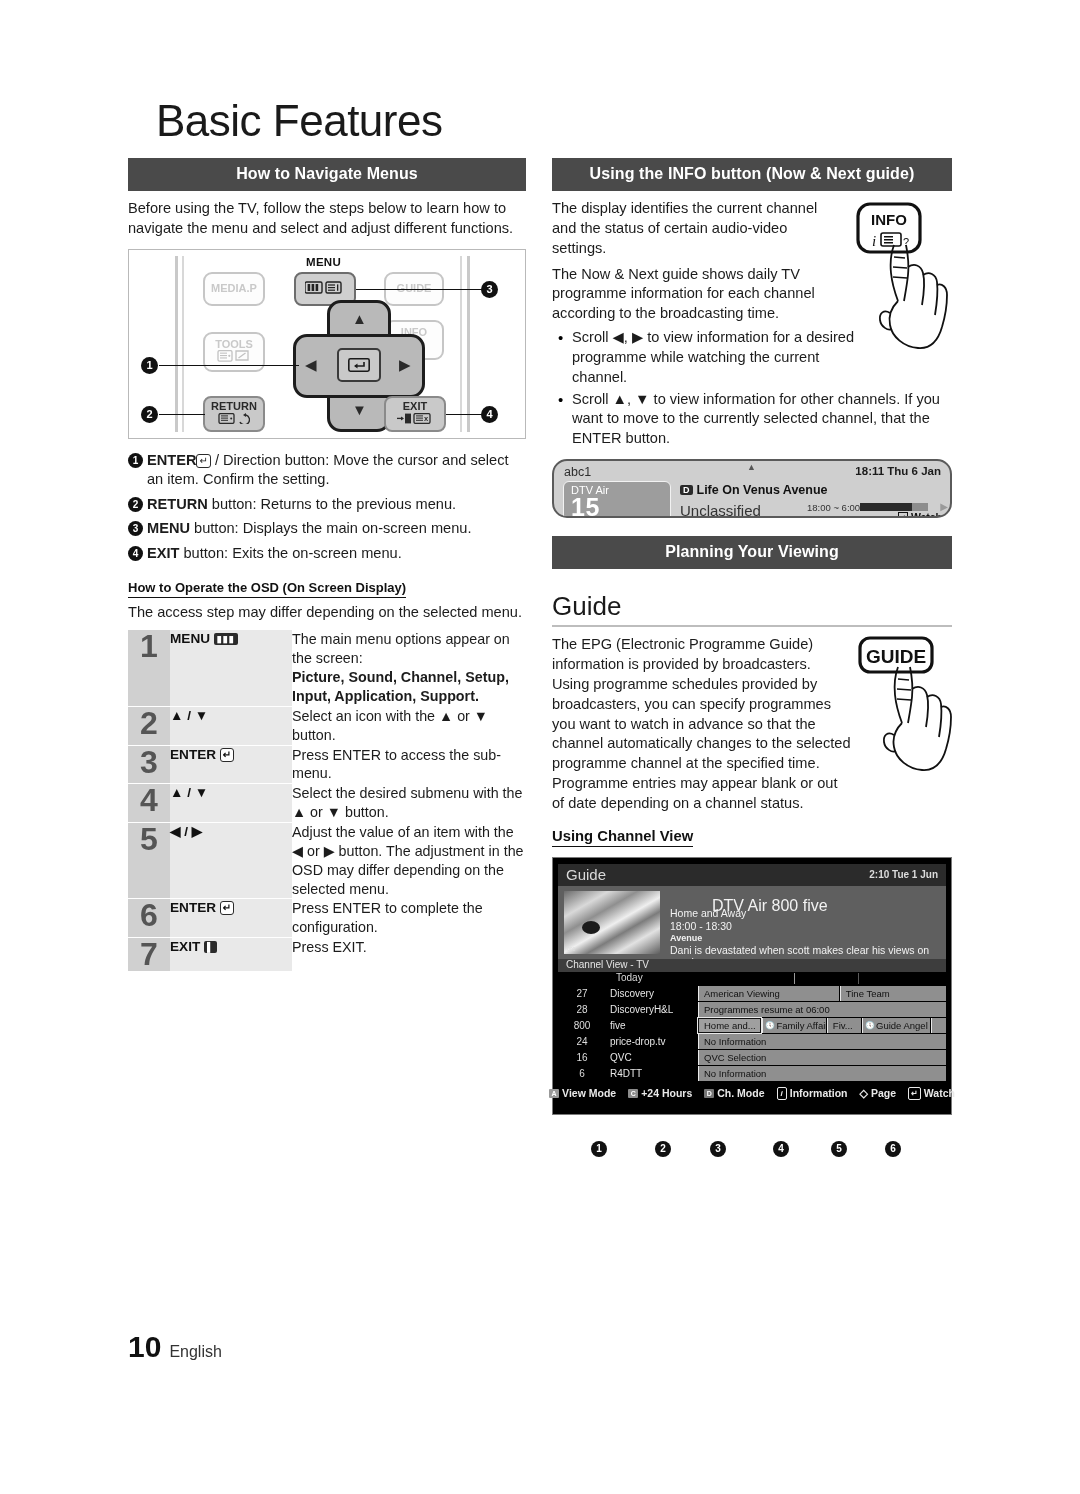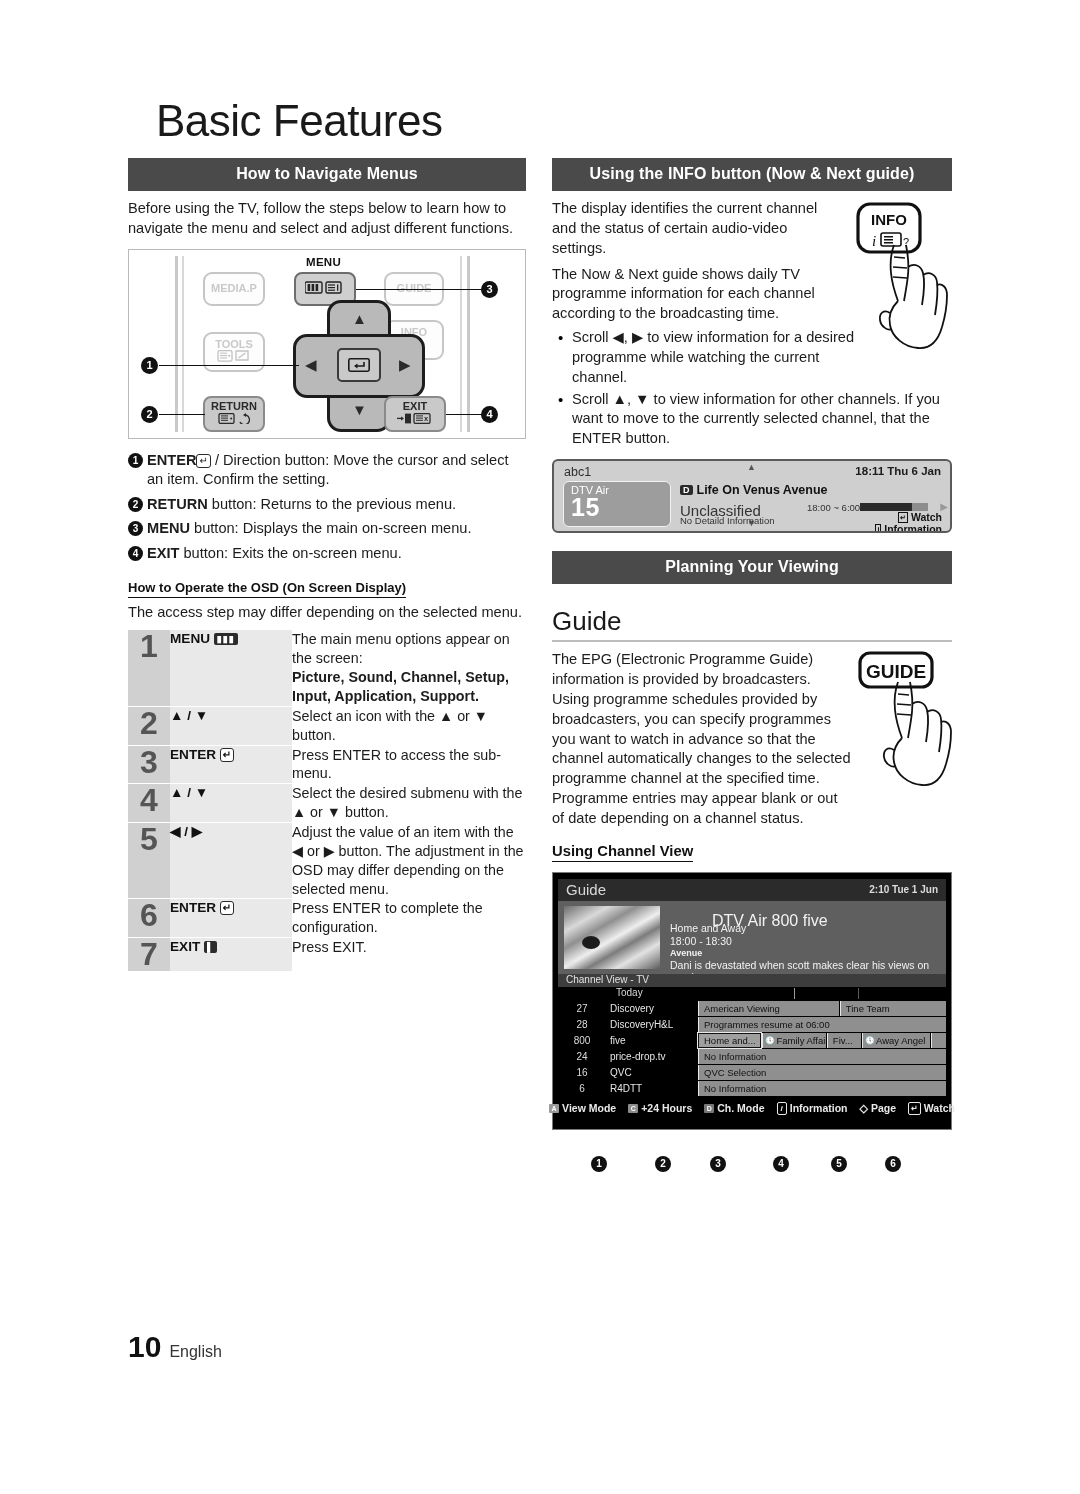--- a/index.html
+++ b/index.html
@@ -147,22 +147,22 @@
   
   .footer { position:absolute; left:128px; top:1330px; }
   .footer .pg { font-size:30px; font-weight:bold; color:#111; }
   .footer .lang { font-size:16px; color:#333; margin-left:8px; }
 
   
   .handwrap { position:absolute; }
 
   
   .nn-osd {
-    margin-top:10px; width:400px; height:74px;
-    background:#cfcfcf; border:2px solid #5a5a5a; border-radius:6px;
+    margin-top:10px; width:400px; height:59px;
+    background:#cfcfcf; border:2px solid #5a5a5a; border-radius:15px;
     position:relative; overflow:hidden;
     font-family:"Liberation Sans", sans-serif;
   }
   .nn-ch { position:absolute; left:10px; top:4px; font-size:12.5px; color:#2e2e2e; }
   .nn-time { position:absolute; right:9px; top:4px; font-size:11.5px; font-weight:bold; color:#1c1c1c; }
   .nn-numbox {
     position:absolute; left:9px; top:20px; width:108px; height:46px;
     background:#9d9d9d; border:1.5px solid #f2f2f2; border-radius:6px;
     color:#fff;
   }
@@ -674,21 +674,21 @@
             <div class="epg-name">five</div>
             <div class="epg-progs">
               <div class="epg-prog sel" style="width:26%;">Home and...</div>
               <div class="epg-prog" style="width:26%; padding-left:2px;">
                 <span style="font-size:8px; margin-right:1px;">🕔</span>
                   <span>Family Affairs</span>
               </div>
               <div class="epg-prog" style="width:14%;">Fiv...</div>
               <div class="epg-prog" style="width:28%; padding-left:2px;">
                 <span style="font-size:8px; margin-right:1px;">🕔</span>
-                  <span>Away Angel</span>
+                  <span>Guide Angel</span>
               </div>
               <div class="epg-prog" style="width:6%;"></div>
             </div>
           </div>
 
           <div class="epg-row">
             <div class="epg-no">24</div>
             <div class="epg-name">price-drop.tv</div>
             <div class="epg-progs">
               <div class="epg-prog" style="width:100%;">No Information</div>

